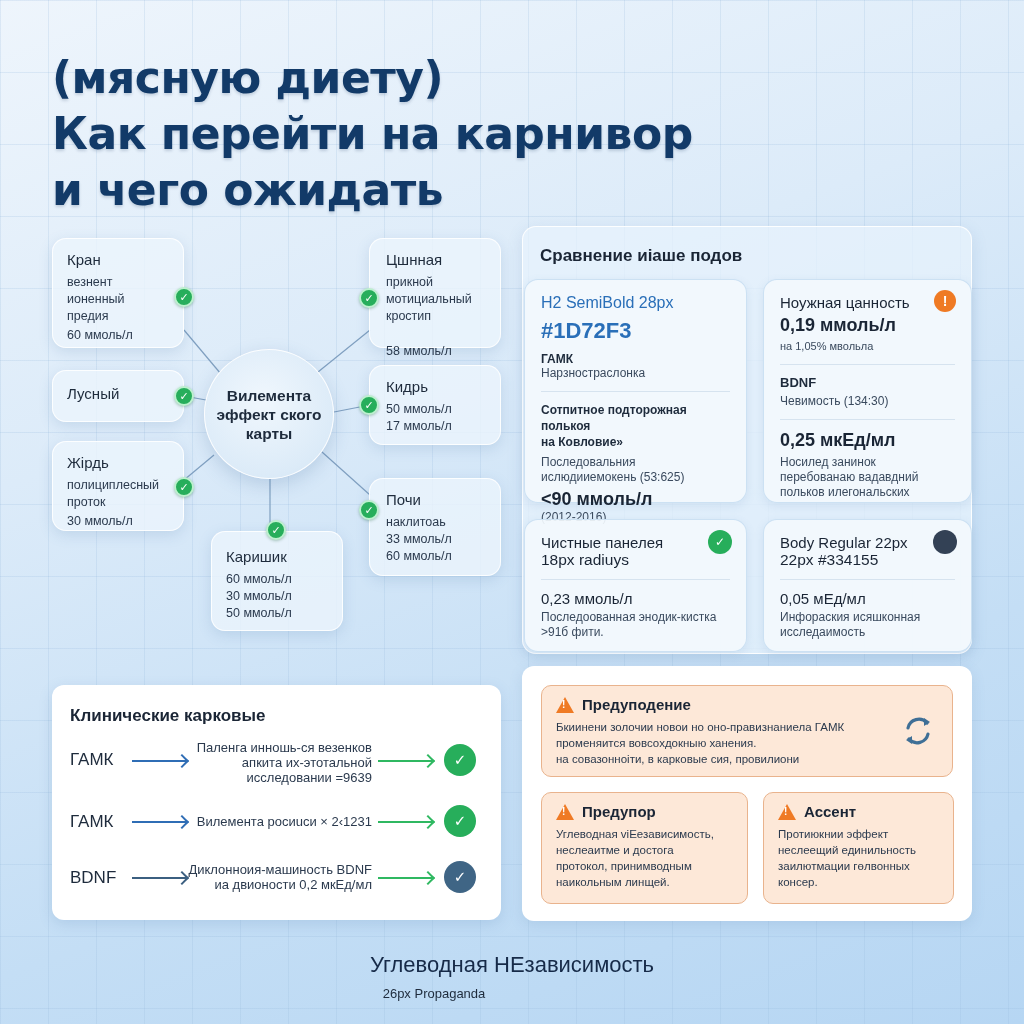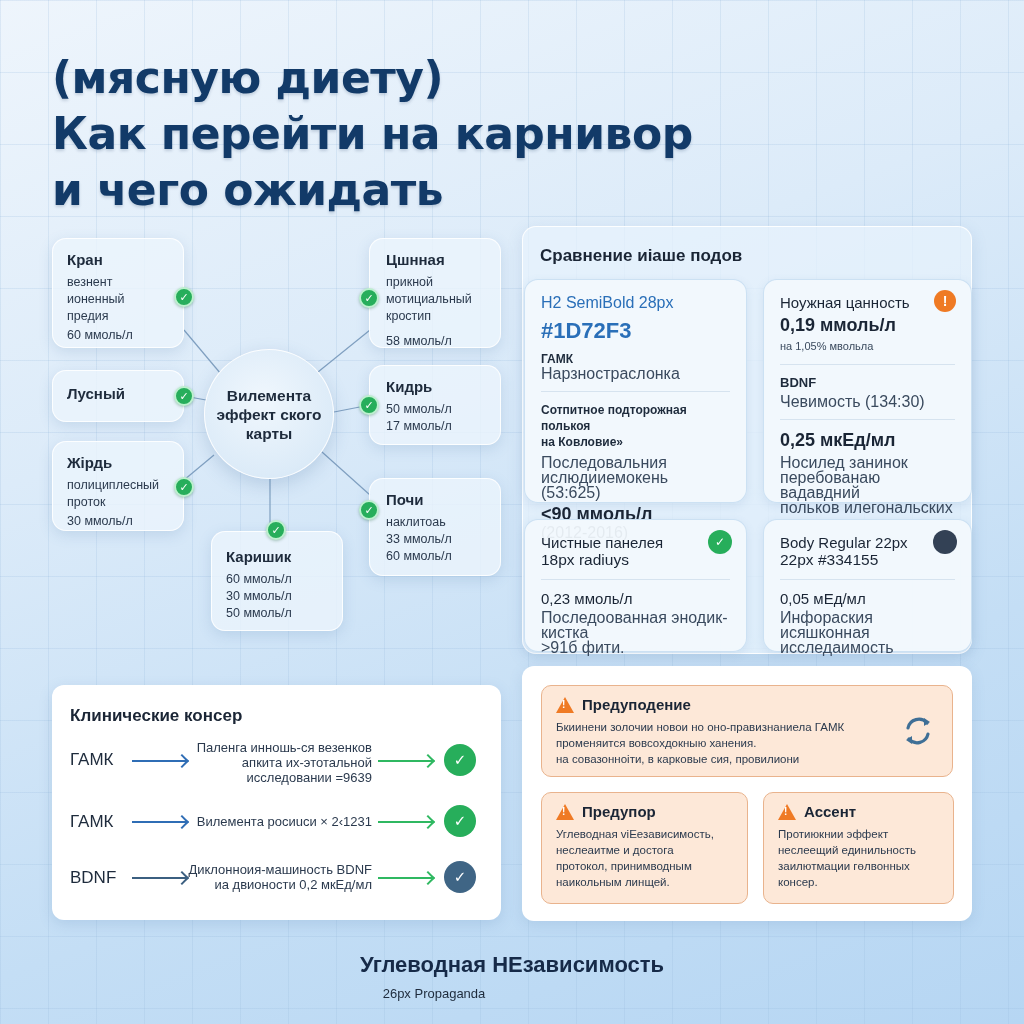--- a/index.html
+++ b/index.html
@@ -29,21 +29,21 @@
 
   
   .node {
     position: absolute;
     background: rgba(236,245,253,0.78);
     border: 1px solid rgba(255,255,255,0.85);
     border-radius: 14px;
     box-shadow: 0 4px 14px rgba(80,120,170,0.18);
     padding: 12px 14px;
   }
-  .node .nt { font-size: 15px; font-weight: 700; color: #1e2b3c; margin-bottom: 6px; }
+  .node .nt { font-size: 15px; font-weight: 400; color: #1e2b3c; margin-bottom: 6px; }
   .node .nl { font-size: 12.5px; color: #2b3a4e; line-height: 17px; }
   .chk {
     position: absolute; width: 20px; height: 20px; border-radius: 50%;
     background: #27ae5b; border: 2px solid #bdf0cf;
     display: flex; align-items: center; justify-content: center;
     color: #fff; font-size: 11px; font-weight: 700;
     box-shadow: 0 1px 3px rgba(0,80,30,0.3);
   }
   .hub {
     position: absolute; left: 204px; top: 349px; width: 130px; height: 130px;
@@ -69,21 +69,21 @@
     position: absolute;
     background: rgba(243,248,253,0.92);
     border: 1px solid rgba(200,222,242,0.9);
     border-radius: 14px;
     box-shadow: 0 3px 10px rgba(80,120,170,0.12);
     padding: 14px 16px;
   }
   .card .h2 { font-size: 16px; color: #2a6fb8; }
   .card .hex { font-size: 22px; color: #2a6fb8; font-weight: 600; margin-top: 6px; }
   .card .lbl { font-size: 12px; font-weight: 700; color: #1e2b3c; margin-top: 8px; }
-  .card .sub { font-size: 16px; color: #3a4a5e; line-height: 15px; }
+  .card .sub { font-size: 12px; color: #3a4a5e; line-height: 15px; }
   .card .sep { height: 1px; background: #d6e3ef; margin: 10px 0; }
   .card .bold2 { font-size: 12px; font-weight: 600; color: #1e2b3c; line-height: 16px; }
   .card .big { font-size: 18px; font-weight: 600; color: #1a2535; margin-top: 4px; }
   .card .med { font-size: 15.5px; color: #1a2535; }
   .card .ttl2 { font-size: 15px; color: #1a2535; }
   .badge-warn {
     position: absolute; width: 22px; height: 22px; border-radius: 50%;
     background: #ef7a24; color: #fff; font-weight: 700; font-size: 14px;
     display: flex; align-items: center; justify-content: center;
   }
@@ -138,21 +138,21 @@
     border-bottom: 16px solid #ef7a24;
   }
   .tri::after {
     content: "!"; position: absolute; left: -3px; top: 2px;
     color: #fff; font-size: 10px; font-weight: 700;
   }
   .sync-icon { position: absolute; width: 36px; height: 36px; }
 
   .footer-title {
     position: absolute; left: 0; width: 1024px; top: 952px; text-align: center;
-    font-size: 22px; font-weight: 700; color: #162a48;
+    font-size: 22px; font-weight: 400; color: #162a48;
   }
   .footer-sub {
     position: absolute; left: 0; width: 868px; top: 986px; text-align: center;
     font-size: 13px; color: #1e2b3c;
   }
 </style>
 </head>
 <body>
 
 <div class="grid-bg"></div>
@@ -211,21 +211,21 @@
   <div class="nl">30 ммоль/л</div>
   <div class="nl">50 ммоль/л</div>
 </div>
 <div class="chk" style="left:266px;top:520px;">✓</div>
 
 <div class="node" style="left:369px;top:238px;width:132px;height:110px;padding-left:16px;">
   <div class="nt">Цшнная</div>
   <div class="nl">прикной</div>
   <div class="nl">мотициальный</div>
   <div class="nl">кростип</div>
-  <div class="nl" style="margin-top:8px;">58 ммоль/л</div>
+  <div class="nl" style="margin-top:18px;">58 ммоль/л</div>
 </div>
 <div class="chk" style="left:359px;top:288px;">✓</div>
 
 <div class="node" style="left:369px;top:365px;width:132px;height:80px;padding-left:16px;">
   <div class="nt">Кидрь</div>
   <div class="nl">50 ммоль/л</div>
   <div class="nl">17 ммоль/л</div>
 </div>
 <div class="chk" style="left:359px;top:395px;">✓</div>
 
@@ -283,21 +283,21 @@
   <div class="ttl2">Body Regular 22px</div>
   <div class="med">22px #334155</div>
   <div class="sep"></div>
   <div class="med" style="font-size:15px;">0,05 мЕд/мл</div>
   <div class="sub" style="margin-top:3px;">Инфораския исяшконная</div>
   <div class="sub">исследаимость</div>
 </div>
 <div class="dot-dark" style="left:933px;top:530px;"></div>
 
 <div class="vec-panel"></div>
-<div class="vec-title">Клинические консер</div>
+<div class="vec-title">Клинические карковые</div>
 
 <div class="vrow" style="top:740px;">
   <div class="vk" style="top:10px;">ГАМК</div>
   <div class="arrow1" style="top:20px;">
       <div class="arrow-line" style="background:#2f6db5;border-color:#2f6db5;"></div>
     </div>
   <div class="vt" style="top:0;">
     <div>Паленга инношь-ся везенков</div>
     <div>апкита их-этотальной</div>
     <div>исследовании =9639</div>

